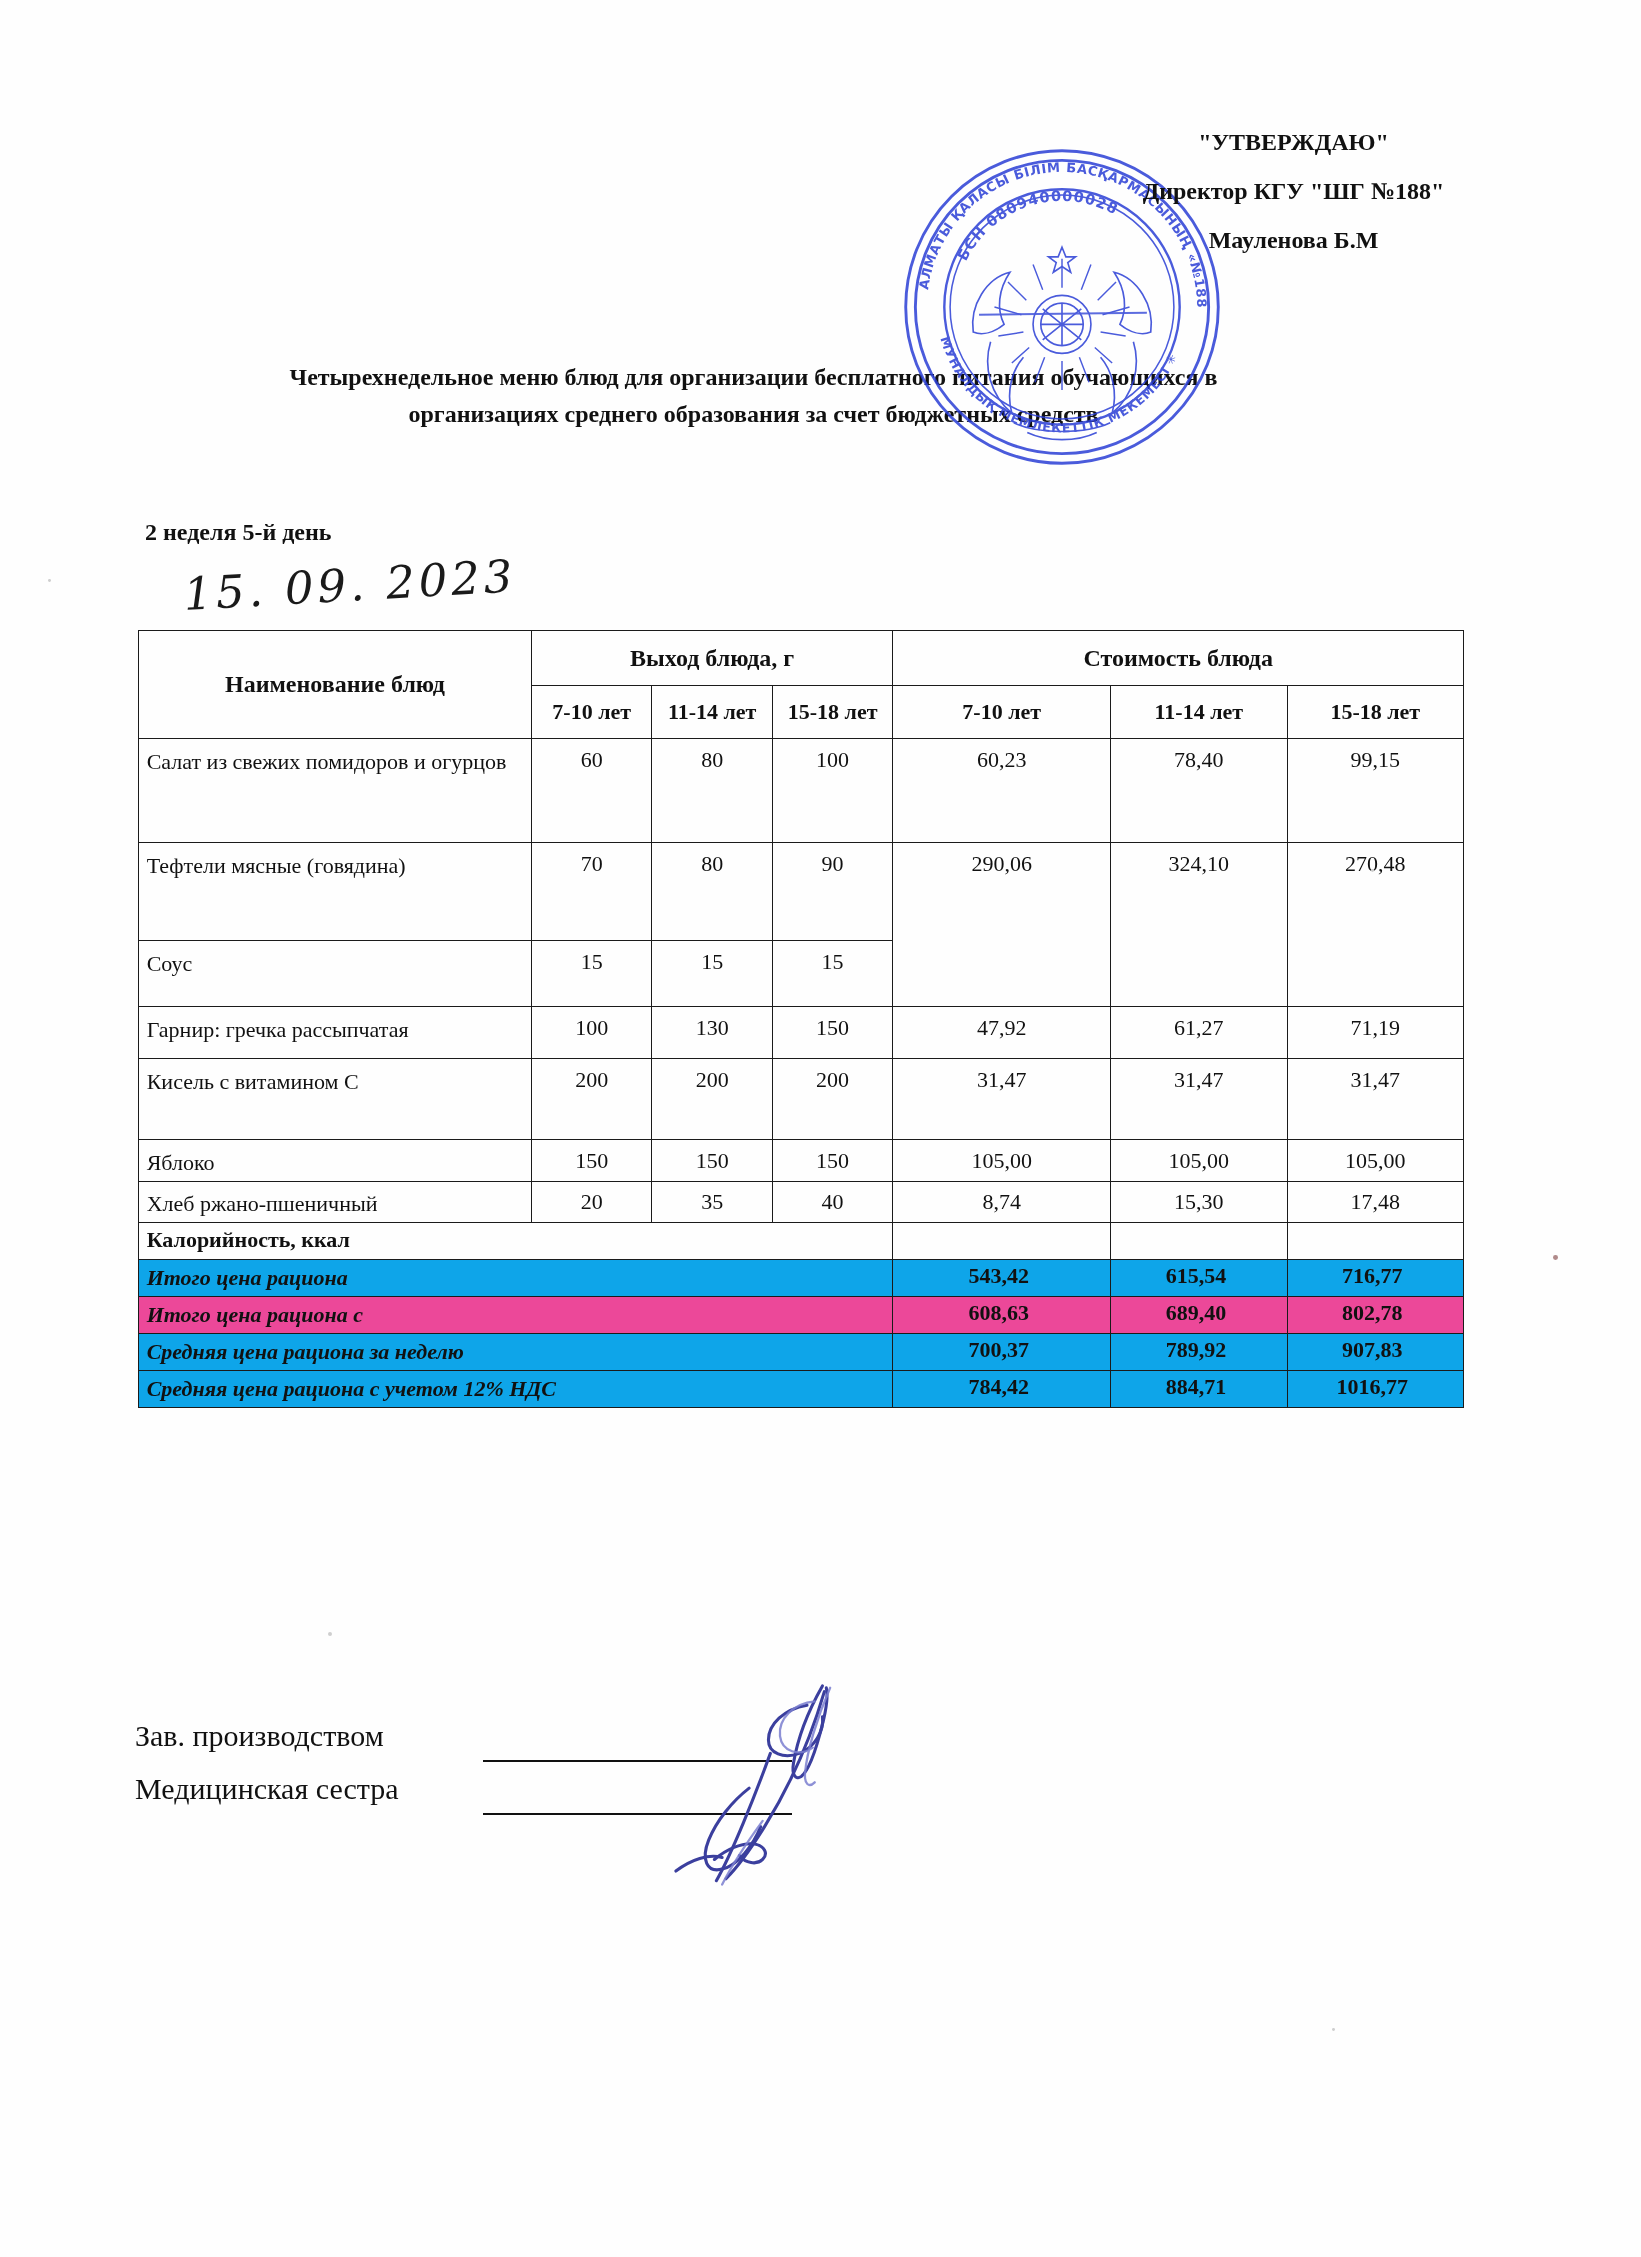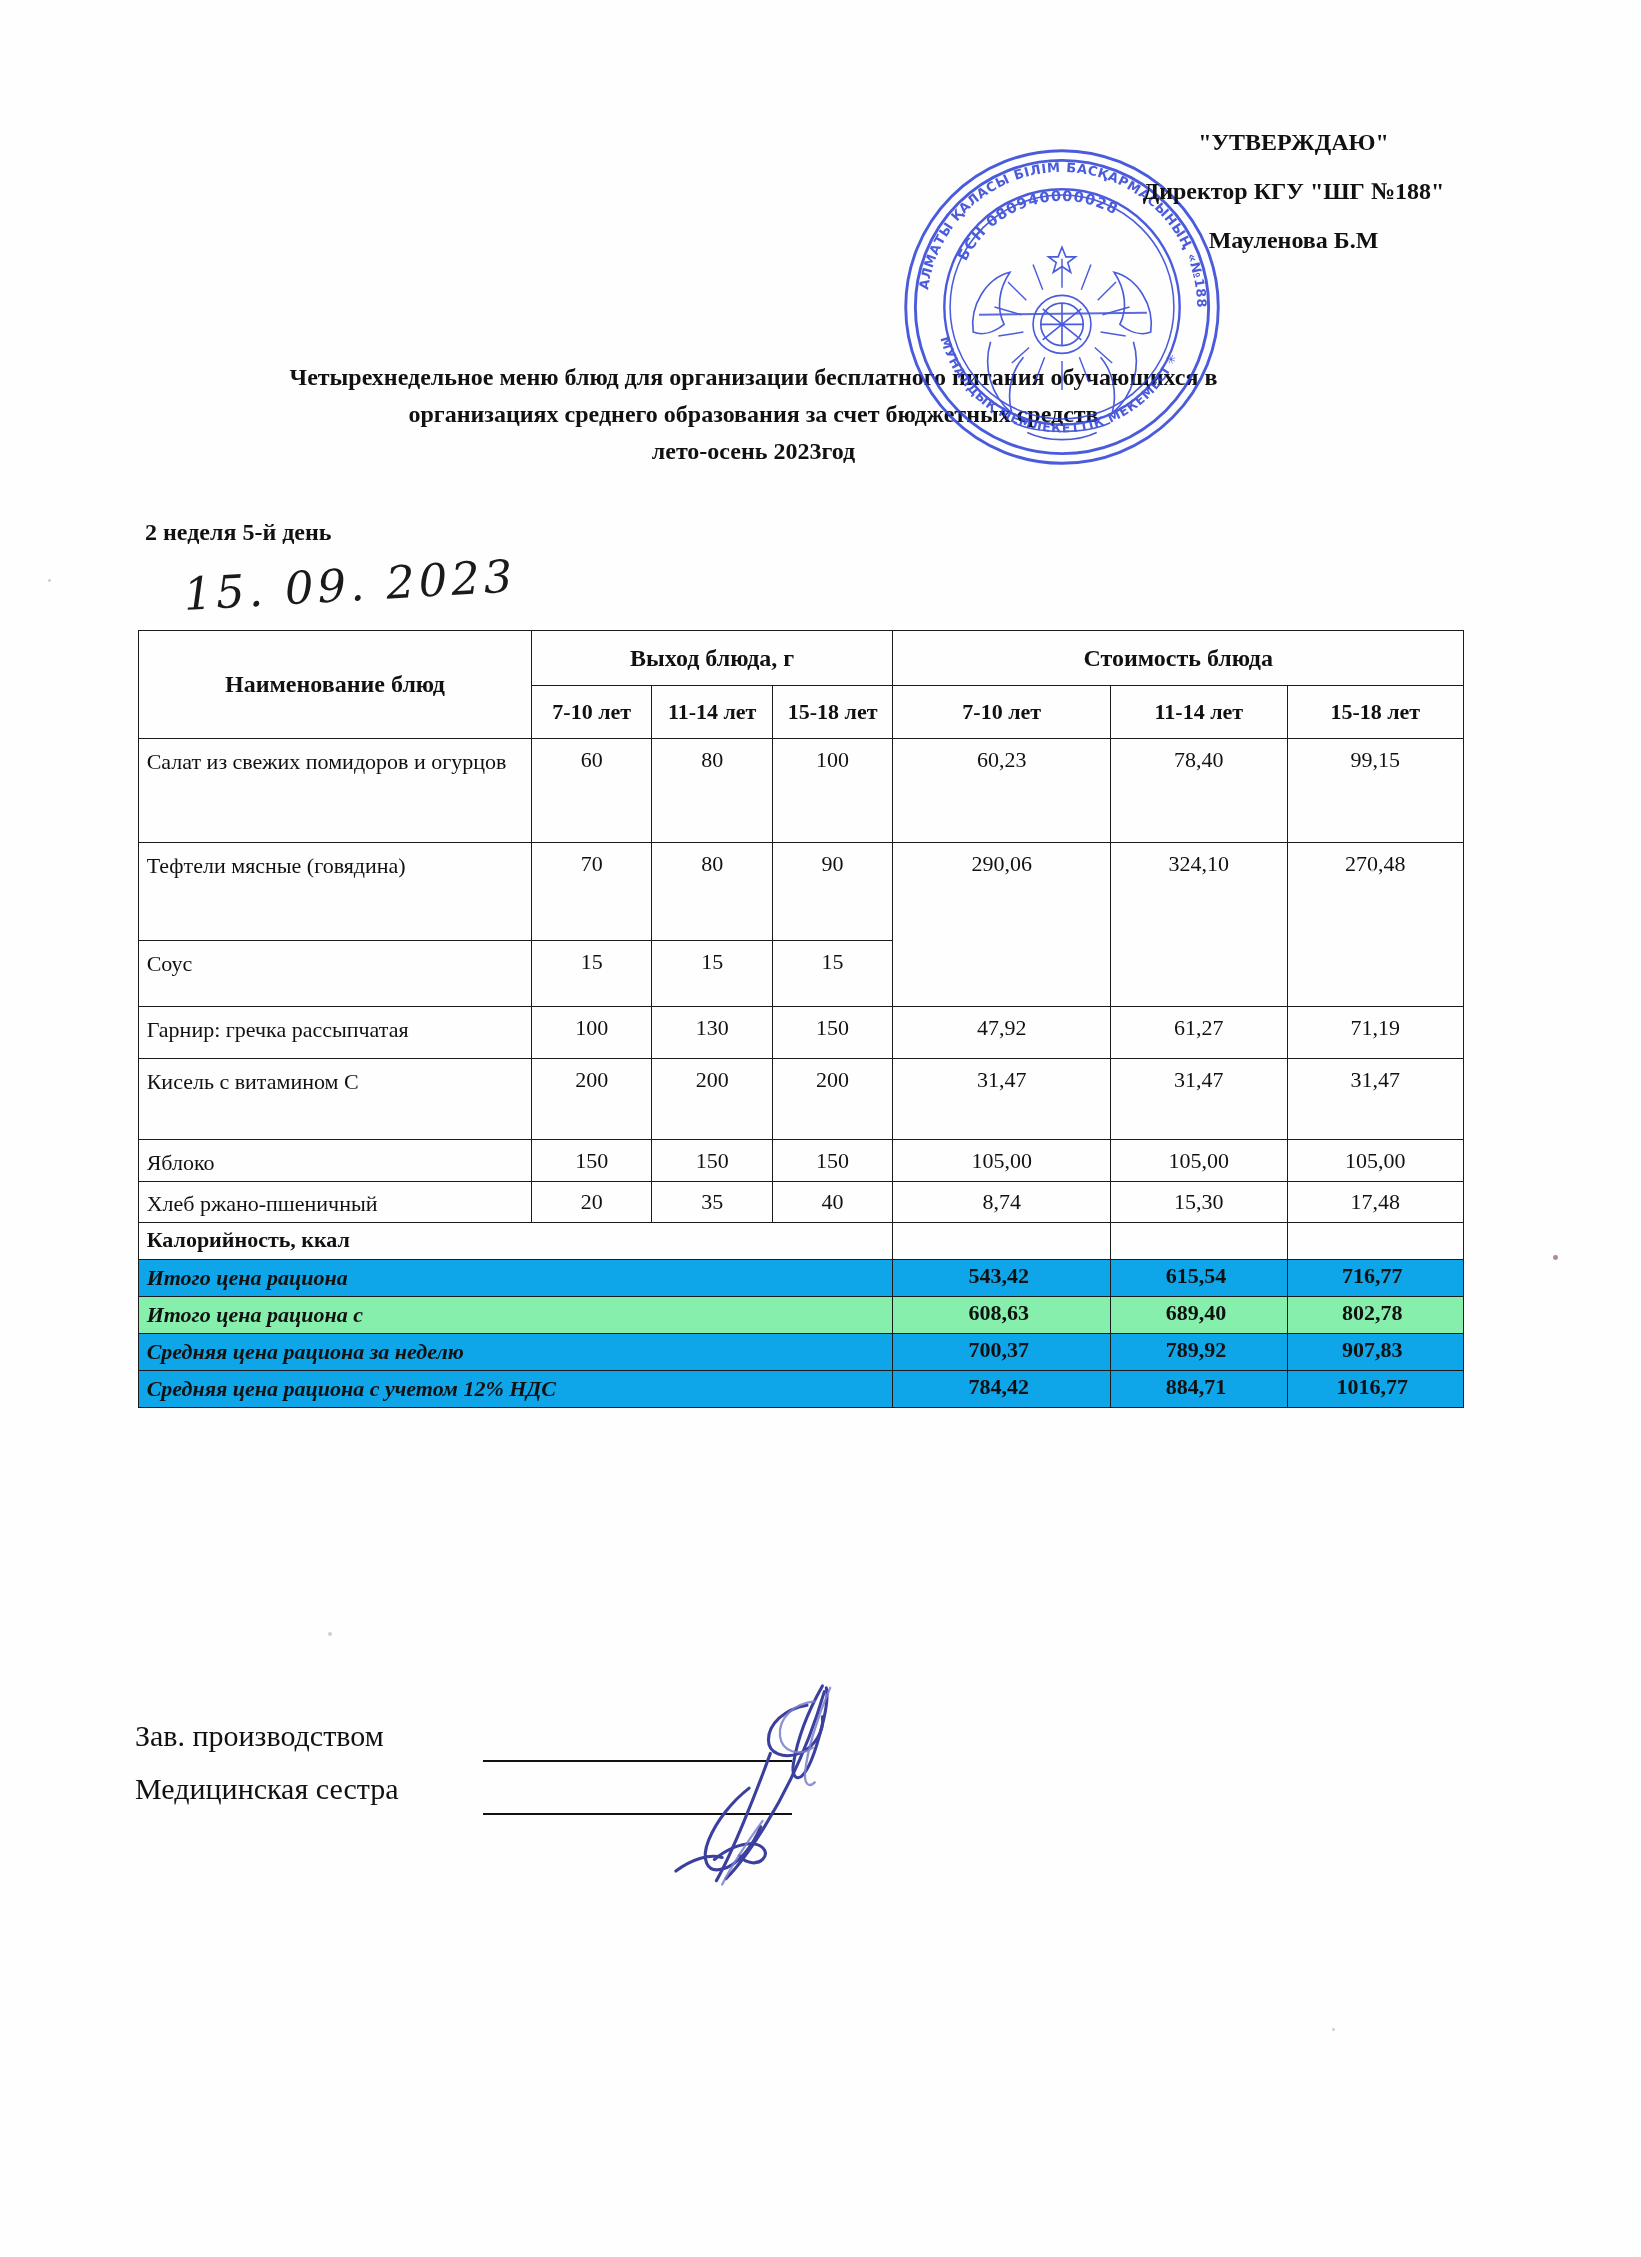--- a/index.html
+++ b/index.html
@@ -124,21 +124,21 @@
     padding-top: 7.7px !important;
   }
   td.cost {
     text-align: center;
     padding-top: 7.7px !important;
   }
   tr.shade td {
     background: #0ea5e9;
   }
   tr.shade2 td {
-    background: #86efac;
+    background: #ec4899;
     margin-top: 14px;
   }
   tr.shade td.dish, tr.shade2 td.dish {
     font-style: italic;
     font-weight: bold;
     padding: 2.9px 3.9px 2.9px 7.7px !important;
   }
   tr.shade td.cost, tr.shade2 td.cost {
     font-weight: bold;
     padding: 2.9px 9.7px 2.9px 3.9px !important;
@@ -245,21 +245,20 @@
 
   <div class="approve-block">
     <div class="ln">"УТВЕРЖДАЮ"</div>
     <div class="ln">Директор КГУ "ШГ №188"</div>
     <div class="ln name">Мауленова Б.М</div>
   </div>
 
   <div class="doc-title">
     <div>Четырехнедельное меню блюд для организации бесплатного питания обучающихся в</div>
     <div>организациях среднего образования за счет бюджетных средств</div>
-    <div>лето-осень 2023год</div>
   </div>
 
   <div class="week-line">2 неделя 5-й день</div>
 
   <div class="hand-date">15. 09. 2023</div>
 
   <div class="tbl-wrap">
     <table class="menu">
       <colgroup>
         <col style="width:323px">

